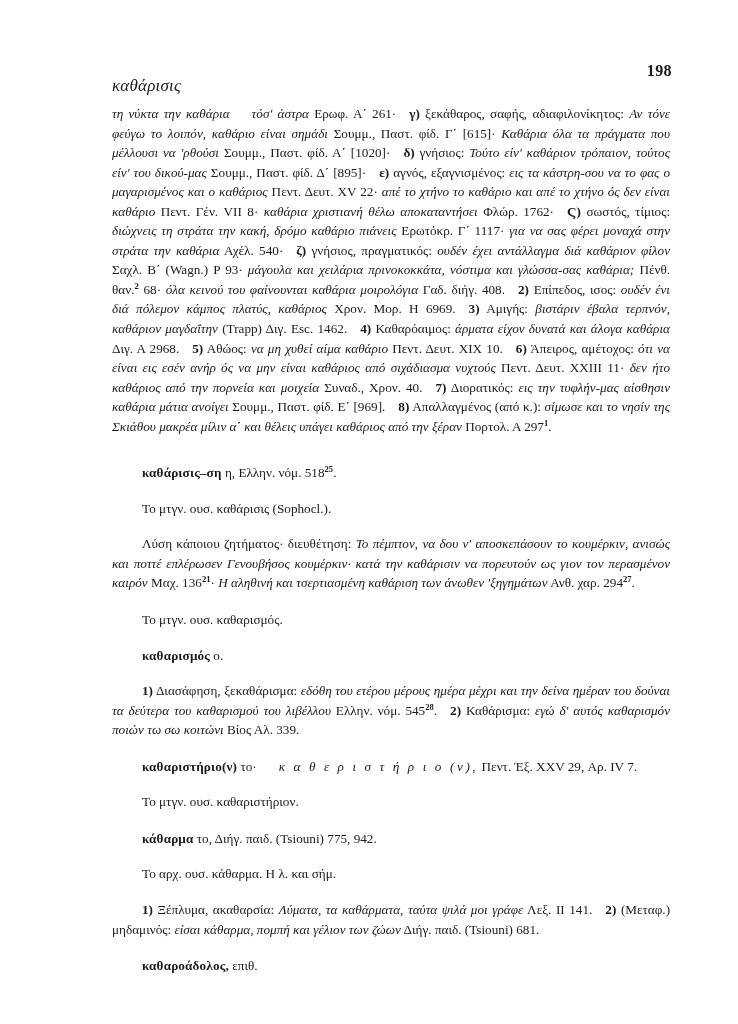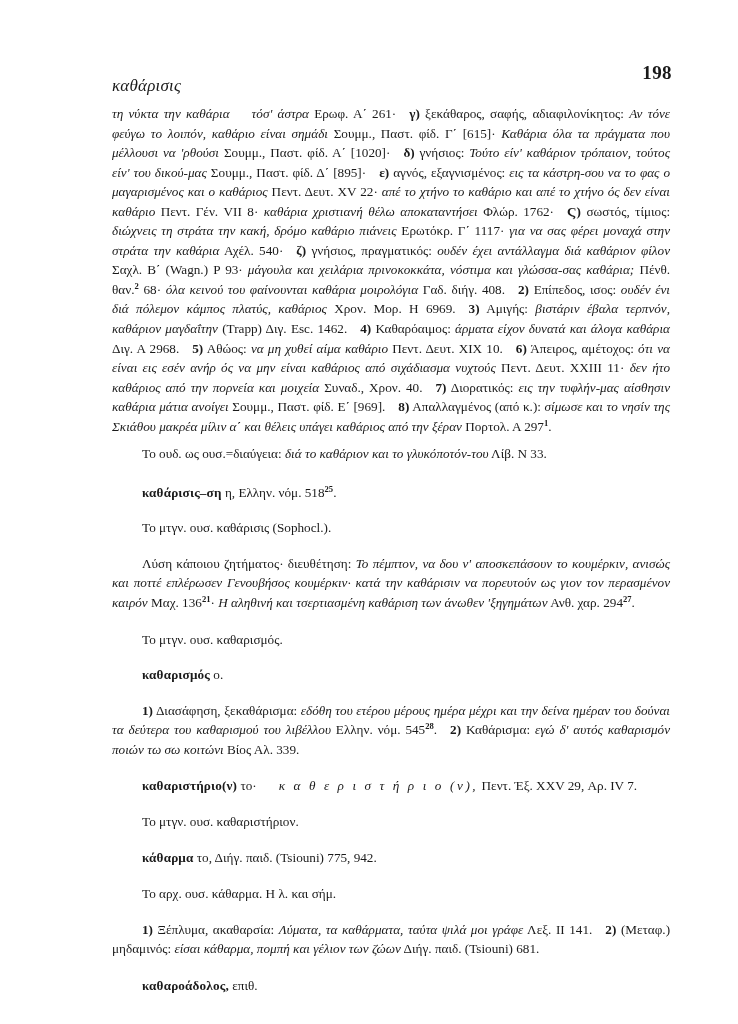--- a/index.html
+++ b/index.html
@@ -34,21 +34,21 @@
     left: 0;
     top: 14px;
     font-style: italic;
     font-size: 17px;
     letter-spacing: 0.2px;
   }
   .folio {
     position: absolute;
     right: 0;
     top: 0;
-    font-size: 19px;
+    font-size: 16px;
     font-weight: 700;
     letter-spacing: 0.4px;
   }
   
   .column {
     position: absolute;
     left: 112px;
     top: 104px;
     width: 558px;
   }
@@ -108,21 +108,20 @@
     <div class="running-head">καθάρισις</div>
     <div class="folio">198</div>
   </div>
 
   <div class="column">
 
     <p class="block"><i>τη νύκτα την καθάρια</i><span class="sp-lg"></span><i>τόσ' άστρα</i> <span class="rom">Ερωφ. Α΄ 261·</span><span class="sp"></span><span class="greek-letter">γ)</span> <span class="rom">ξεκάθαρος, σαφής, αδιαφιλονίκητος:</span> <i>Αν τόνε φεύγω το λοιπόν, καθάριο είναι σημάδι</i> <span class="rom">Σουμμ., Παστ. φίδ. Γ΄ [615]·</span> <i>Καθάρια όλα τα πράγματα που μέλλουσι να 'ρθούσι</i> <span class="rom">Σουμμ., Παστ. φίδ. Α΄ [1020]·</span><span class="sp"></span><span class="greek-letter">δ)</span> <span class="rom">γνήσιος:</span> <i>Τούτο είν' καθάριον τρόπαιον, τούτος είν' του δικού-μας</i> <span class="rom">Σουμμ., Παστ. φίδ. Δ΄ [895]·</span><span class="sp"></span><span class="greek-letter">ε)</span> <span class="rom">αγνός, εξαγνισμένος:</span> <i>εις τα κάστρη-σου να το φας ο μαγαρισμένος και ο καθάριος</i> <span class="rom">Πεντ. Δευτ. XV 22·</span> <i>απέ το χτήνο το καθάριο και απέ το χτήνο ός δεν είναι καθάριο</i> <span class="rom">Πεντ. Γέν. VII 8·</span> <i>καθάρια χριστιανή θέλω αποκαταντήσει</i> <span class="rom">Φλώρ. 1762·</span><span class="sp"></span><span class="greek-letter">Ϛ)</span> <span class="rom">σωστός, τίμιος:</span> <i>διώχνεις τη στράτα την κακή, δρόμο καθάριο πιάνεις</i> <span class="rom">Ερωτόκρ. Γ΄ 1117·</span> <i>για να σας φέρει μοναχά στην στράτα την καθάρια</i> <span class="rom">Αχέλ. 540·</span><span class="sp"></span><span class="greek-letter">ζ)</span> <span class="rom">γνήσιος, πραγματικός:</span> <i>ουδέν έχει αντάλλαγμα διά καθάριον φίλον</i> <span class="rom">Σαχλ. Β΄ (Wagn.) P 93·</span> <i>μάγουλα και χειλάρια πρινοκοκκάτα, νόστιμα και γλώσσα-σας καθάρια;</i> <span class="rom">Πένθ. θαν.</span><sup>2</sup> <span class="rom">68·</span> <i>όλα κεινού του φαίνουνται καθάρια μοιρολόγια</i> <span class="rom">Γαδ. διήγ. 408.</span><span class="sp"></span><span class="sense">2)</span> <span class="rom">Επίπεδος, ισος:</span> <i>ουδέν ένι διά πόλεμον κάμπος πλατύς, καθάριος</i> <span class="rom">Χρον. Μορ. Η 6969.</span><span class="sp"></span><span class="sense">3)</span> <span class="rom">Αμιγής:</span> <i>βιστάριν έβαλα τερπνόν, καθάριον μαγδαΐτην</i> <span class="rom">(Trapp) Διγ. Esc. 1462.</span><span class="sp"></span><span class="sense">4)</span> <span class="rom">Καθαρόαιμος:</span> <i>άρματα είχον δυνατά και άλογα καθάρια</i> <span class="rom">Διγ. Α 2968.</span><span class="sp"></span><span class="sense">5)</span> <span class="rom">Αθώος:</span> <i>να μη χυθεί αίμα καθάριο</i> <span class="rom">Πεντ. Δευτ. XIX 10.</span><span class="sp"></span><span class="sense">6)</span> <span class="rom">Άπειρος, αμέτοχος:</span> <i>ότι να είναι εις εσέν ανήρ ός να μην είναι καθάριος από σιχάδιασμα νυχτούς</i> <span class="rom">Πεντ. Δευτ. XXIII 11·</span> <i>δεν ήτο καθάριος από την πορνεία και μοιχεία</i> <span class="rom">Συναδ., Χρον. 40.</span><span class="sp"></span><span class="sense">7)</span> <span class="rom">Διορατικός:</span> <i>εις την τυφλήν-μας αίσθησιν καθάρια μάτια ανοίγει</i> <span class="rom">Σουμμ., Παστ. φίδ. Ε΄ [969].</span><span class="sp"></span><span class="sense">8)</span> <span class="rom">Απαλλαγμένος (από κ.):</span> <i>σίμωσε και το νησίν της Σκιάθου μακρέα μίλιν α΄ και θέλεις υπάγει καθάριος από την ξέραν</i> <span class="rom">Πορτολ. Α 297</span><sup>1</sup>.</p>
 
     <div class="gap-sm"></div>
 
-    <p class="block ind-big nojust"><span class="rom">Το ουδ. ως ουσ.=διαύγεια:</span> <i>διά το καθάριον και το γλυκόποτόν-του</i> <span class="rom">Λίβ. N 33.</span></p>
 
     <div class="gap-lg"></div>
 
     <p class="block ind-big nojust"><span class="hw">καθάρισις–ση</span> <span class="rom">η,</span> <span class="rom">Ελλην. νόμ. 518</span><sup>25</sup><span class="rom">.</span></p>
 
     <p class="block ind-big nojust"><span class="rom">Το μτγν. ουσ. καθάρισις (Sophocl.).</span></p>
 
     <p class="block ind-big"><span class="rom">Λύση κάποιου ζητήματος· διευθέτηση:</span> <i>Το πέμπτον, να δου ν' αποσκεπάσουν το κουμέρκιν, ανισώς και ποττέ επλέρωσεν Γενουβήσος κουμέρκιν· κατά την καθάρισιν να πορευτούν ως γιον τον περασμένον καιρόν</i> <span class="rom">Μαχ. 136</span><sup>21</sup><span class="rom">·</span> <i>Η αληθινή και τσερτιασμένη καθάριση των άνωθεν 'ξηγημάτων</i> <span class="rom">Ανθ. χαρ. 294</span><sup>27</sup><span class="rom">.</span></p>
 
     <div class="gap-md"></div>

